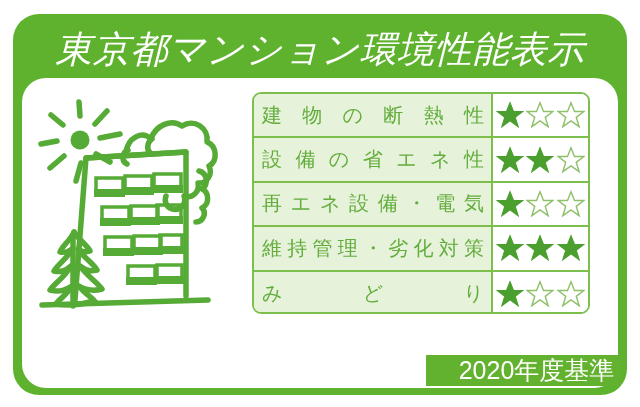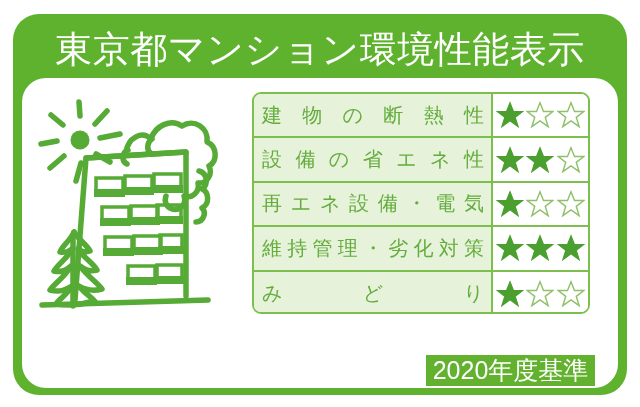--- a/index.html
+++ b/index.html
@@ -40,20 +40,21 @@
     top: 22px;
     width: 614px;
     height: 56px;
     color: #ffffff;
     font-size: 37px;
     line-height: 56px;
     text-align: center;
     letter-spacing: 0.5px;
     white-space: nowrap;
     font-weight: normal;
+    font-style: italic;
   }
 
   
   .white-panel {
     position: absolute;
     left: 22px;
     top: 78px;
     width: 596px;
     height: 310px;
     background: #ffffff;
@@ -134,20 +135,21 @@
     left: 426px;
     top: 355px;
     width: 169px;
     height: 31px;
     background: #62b22f;
     color: #ffffff;
     font-size: 25px;
     line-height: 31px;
     text-align: center;
     white-space: nowrap;
+    padding-left: 26px;
   }
 </style>
 </head>
 <body>
 
 <div id="label-root">
 
   <div class="green-card"></div>
 
   <div class="title">東京都マンション環境性能表示</div>

